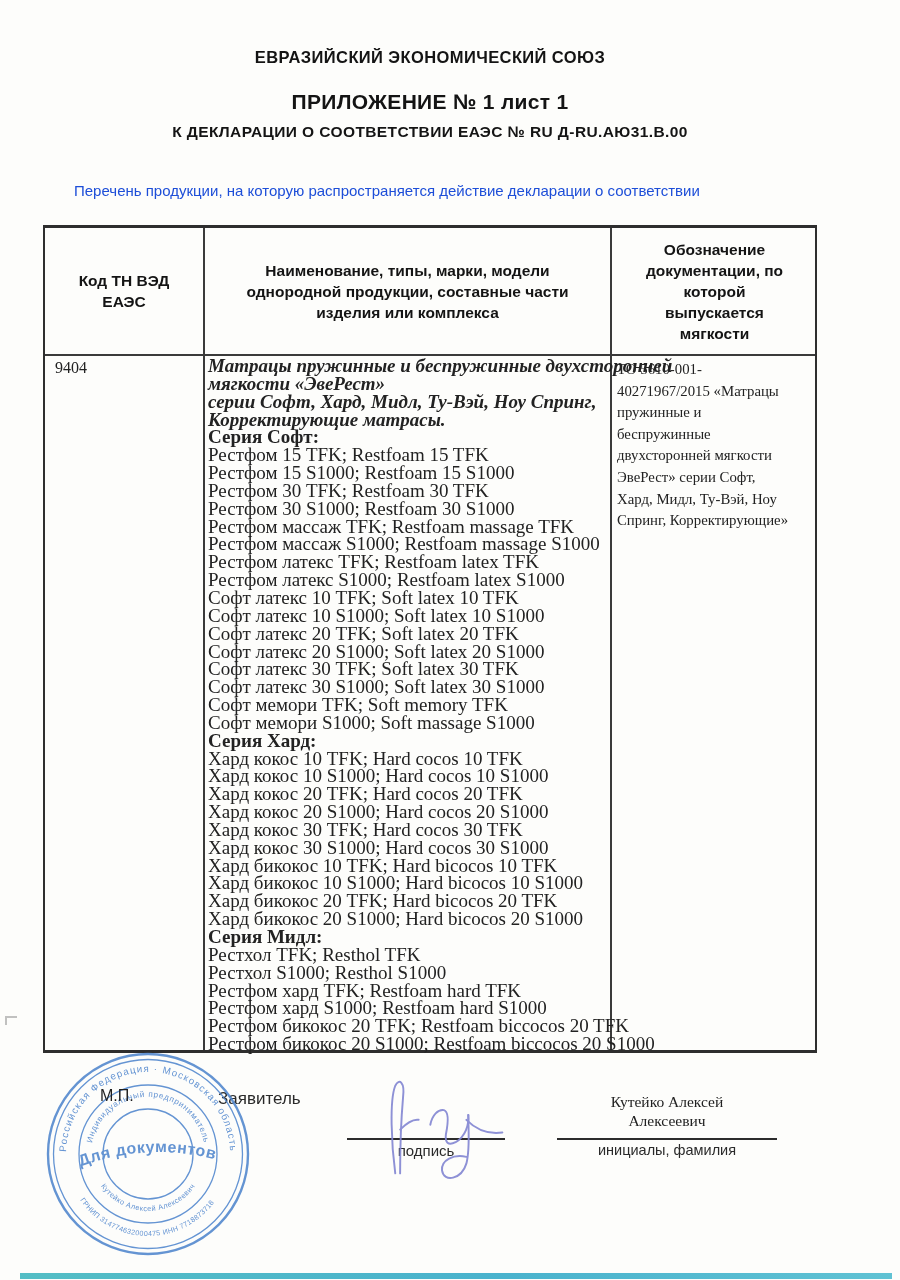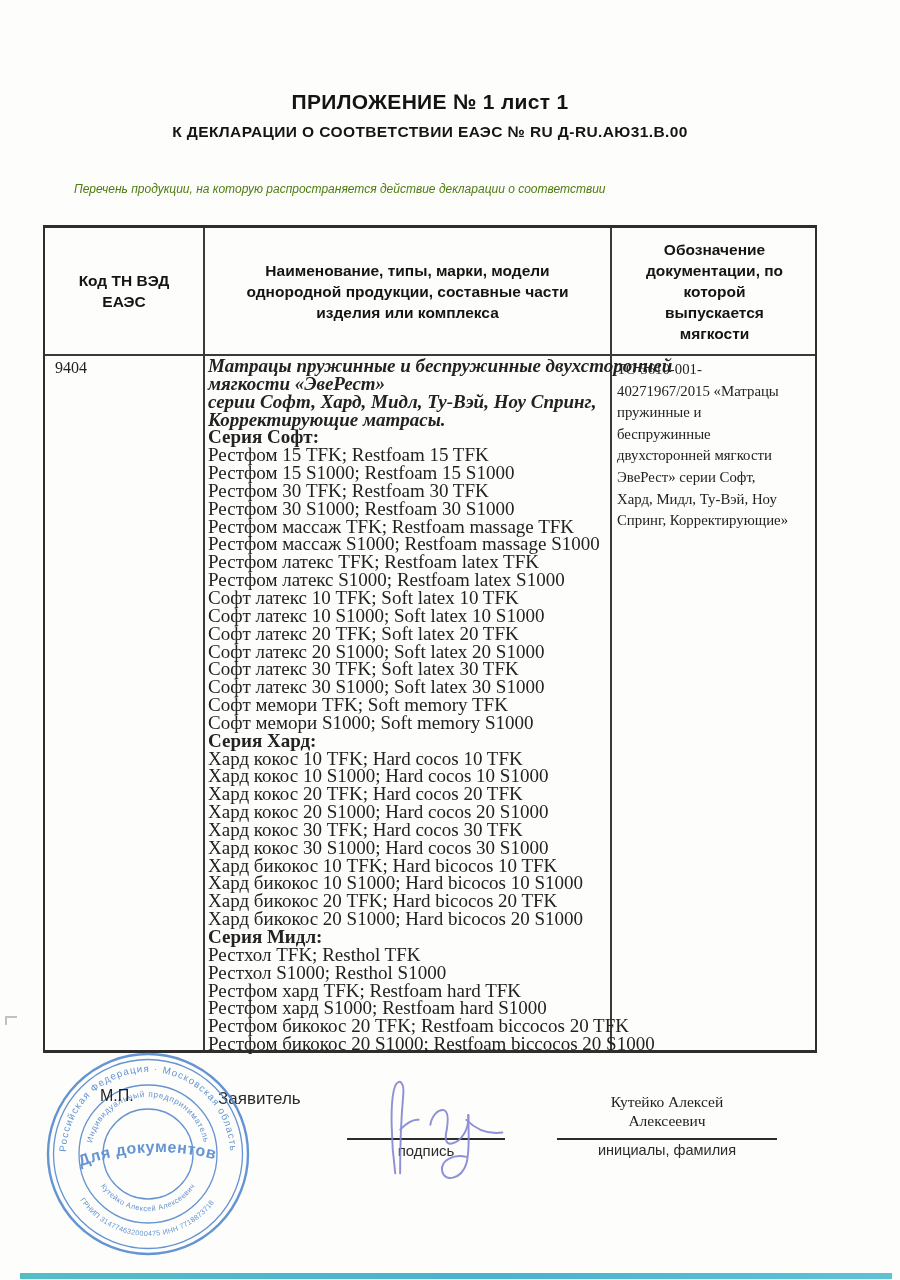--- a/index.html
+++ b/index.html
@@ -6,21 +6,21 @@
   .page{
     position:relative;width:900px;height:1280px;margin:0 auto;
     background:#fdfdfb;overflow:hidden;
     font-family:"Liberation Sans",sans-serif;color:#1c1c1c;
   }
   
   .hdr{position:absolute;left:0;width:860px;text-align:center;font-weight:bold;color:#141414;}
   .t1{top:48px;font-size:16.5px;letter-spacing:.4px;}
   .t2{top:90px;font-size:21px;letter-spacing:.3px;}
   .t3{top:123px;font-size:15.5px;letter-spacing:.4px;}
-  .intro{position:absolute;left:74px;top:182px;font-size:12px;color:#4d7c0f;font-style:italic;}
+  .intro{position:absolute;left:74px;top:182px;font-size:15px;color:#1d4ed8;}
   
   .tbl{
     position:absolute;left:43px;top:225px;width:774px;height:828px;
     border:2px solid #2e2e2e;border-top-width:3px;border-bottom-width:3px;
     box-sizing:border-box;
   }
   .vline{position:absolute;top:0;bottom:0;width:2px;background:#3a3a3a;}
   .v1{left:158px;} .v2{left:565px;}
   .hline{position:absolute;left:0;right:0;top:126px;height:2px;background:#3a3a3a;}
   .hcell{position:absolute;top:0;height:126px;display:flex;flex-direction:column;
@@ -58,20 +58,21 @@
     border-top:2px solid #9a9a9a;border-left:2px solid #9a9a9a;opacity:.6;}
   
   .bottom-bar{position:absolute;left:20px;right:8px;bottom:1px;height:6px;
     background:linear-gradient(90deg,#45b8c0 0%,#3aacc9 55%,#52bdd0 100%);opacity:.92;}
 </style>
 </head>
 <body>
 
 <div class="page">
 
+  <div class="hdr t1">ЕВРАЗИЙСКИЙ ЭКОНОМИЧЕСКИЙ СОЮЗ</div>
   <div class="hdr t2">ПРИЛОЖЕНИЕ № 1 лист 1</div>
   <div class="hdr t3">К ДЕКЛАРАЦИИ О СООТВЕТСТВИИ ЕАЭС № RU Д-RU.АЮ31.В.00</div>
   <div class="intro">Перечень продукции, на которую распространяется действие декларации о соответствии</div>
 
   <div class="tbl">
     <div class="vline v1"></div>
     <div class="vline v2"></div>
     <div class="hline"></div>
 
     <div class="hcell hc1">
@@ -111,21 +112,21 @@
         <div class="pline s-n">Рестфом массаж S1000; Restfoam massage S1000</div>
         <div class="pline s-n">Рестфом латекс TFK; Restfoam latex TFK</div>
         <div class="pline s-n">Рестфом латекс S1000; Restfoam latex S1000</div>
         <div class="pline s-n">Софт латекс 10 TFK; Soft latex 10 TFK</div>
         <div class="pline s-n">Софт латекс 10 S1000; Soft latex 10 S1000</div>
         <div class="pline s-n">Софт латекс 20 TFK; Soft latex 20 TFK</div>
         <div class="pline s-n">Софт латекс 20 S1000; Soft latex 20 S1000</div>
         <div class="pline s-n">Софт латекс 30 TFK; Soft latex 30 TFK</div>
         <div class="pline s-n">Софт латекс 30 S1000; Soft latex 30 S1000</div>
         <div class="pline s-n">Софт мемори TFK; Soft memory TFK</div>
-        <div class="pline s-n">Софт мемори S1000; Soft memory S1000</div>
+        <div class="pline s-n">Софт мемори S1000; Soft massage S1000</div>
         <div class="pline s-b">Серия Хард:</div>
         <div class="pline s-n">Хард кокос 10 TFK; Hard cocos 10 TFK</div>
         <div class="pline s-n">Хард кокос 10 S1000; Hard cocos 10 S1000</div>
         <div class="pline s-n">Хард кокос 20 TFK; Hard cocos 20 TFK</div>
         <div class="pline s-n">Хард кокос 20 S1000; Hard cocos 20 S1000</div>
         <div class="pline s-n">Хард кокос 30 TFK; Hard cocos 30 TFK</div>
         <div class="pline s-n">Хард кокос 30 S1000; Hard cocos 30 S1000</div>
         <div class="pline s-n">Хард бикокос 10 TFK; Hard bicocos 10 TFK</div>
         <div class="pline s-n">Хард бикокос 10 S1000; Hard bicocos 10 S1000</div>
         <div class="pline s-n">Хард бикокос 20 TFK; Hard bicocos 20 TFK</div>

